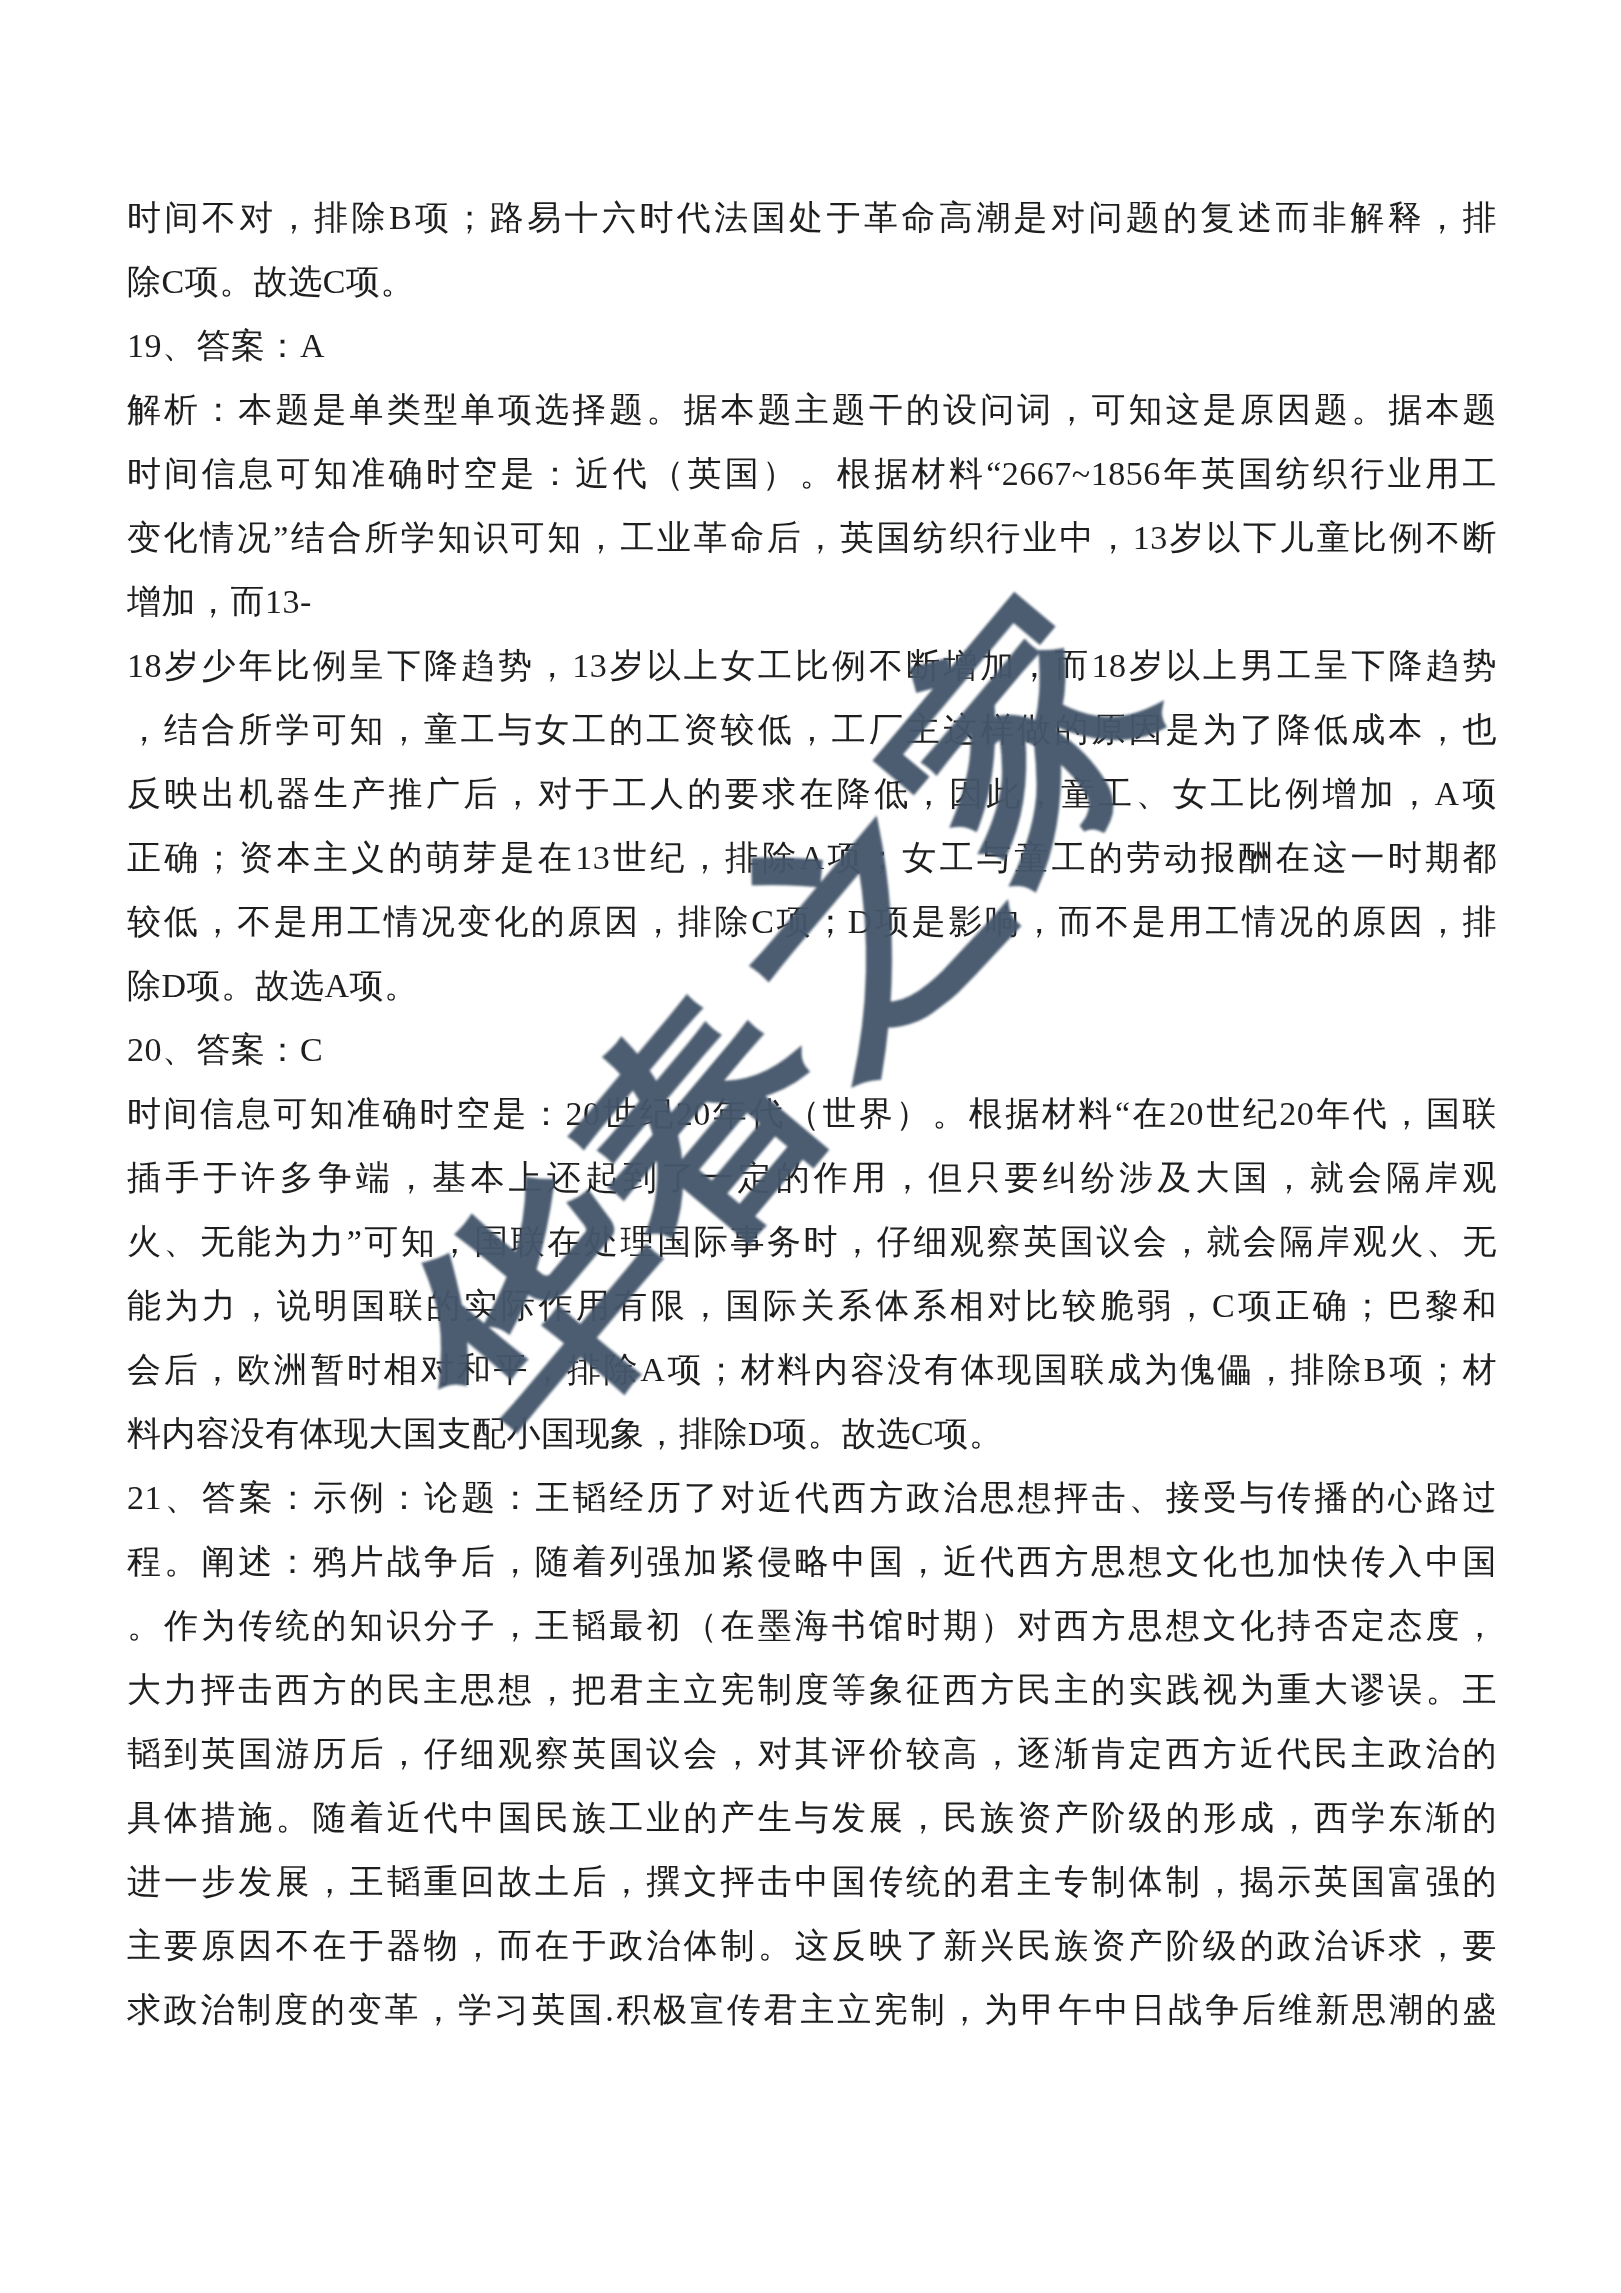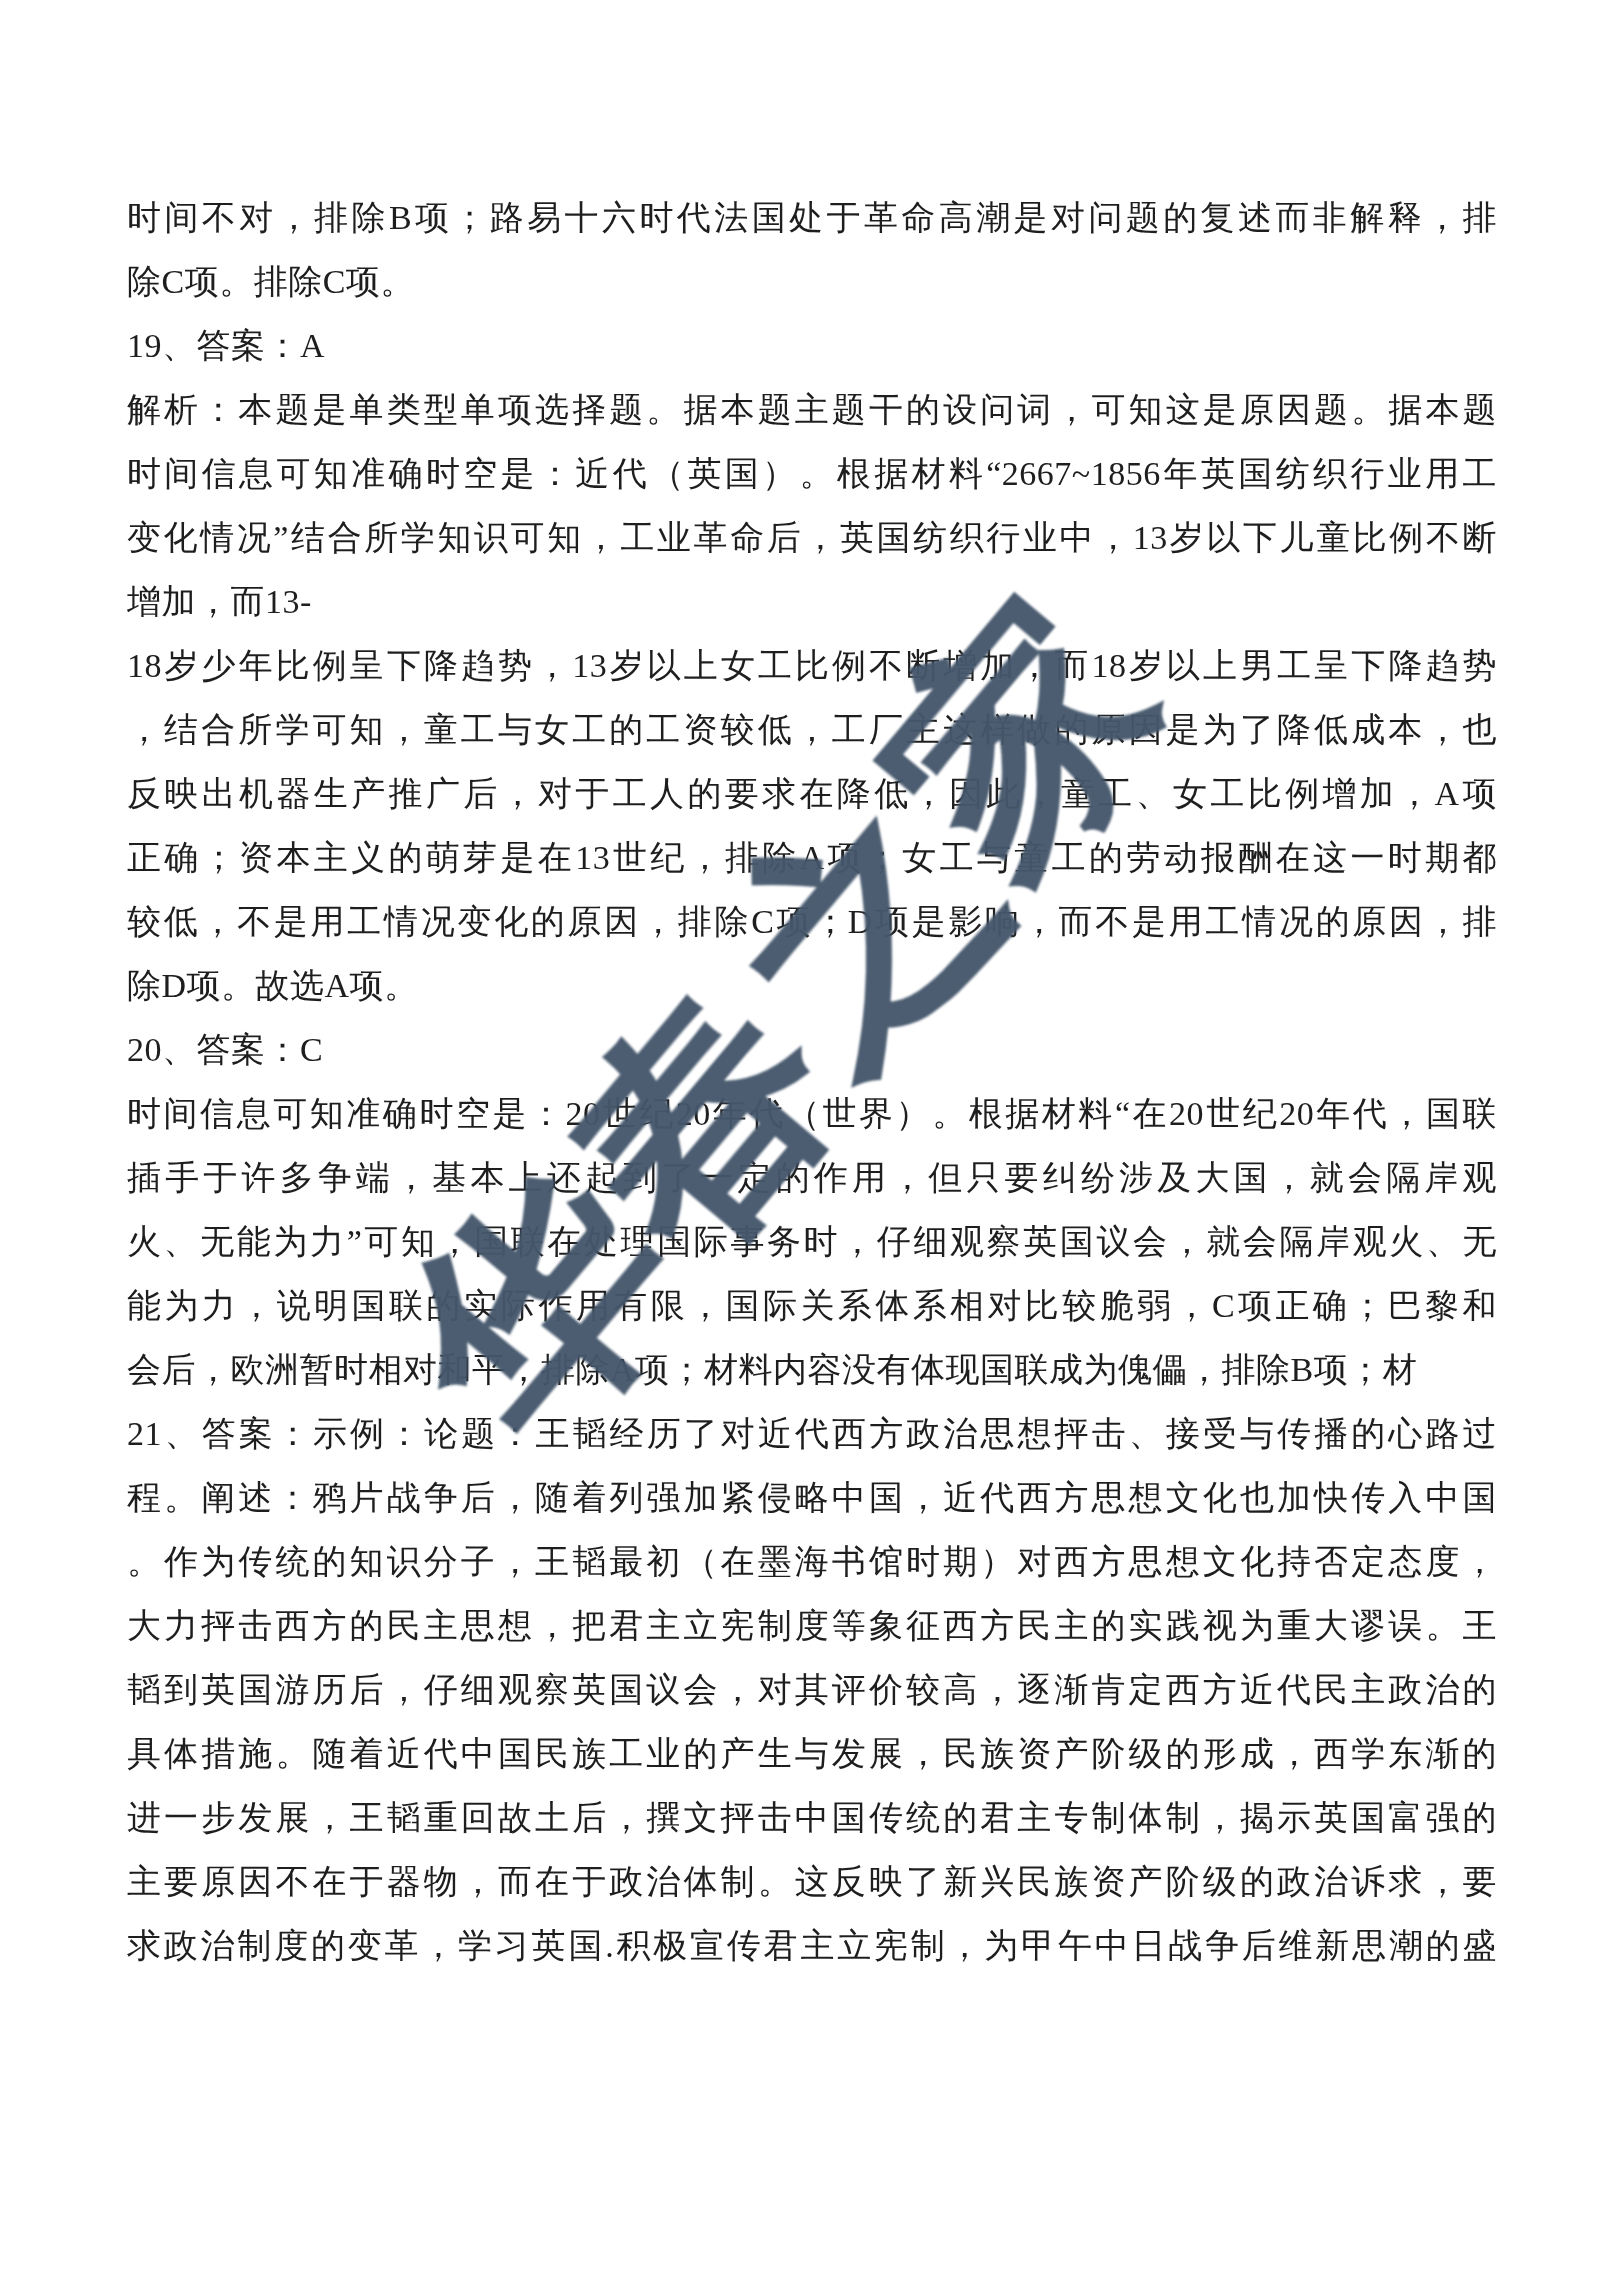--- a/index.html
+++ b/index.html
@@ -59,21 +59,21 @@
     z-index: 5;
   }
 </style>
 </head>
 <body>
 
 <div class="page" style="background: rgb(255, 255, 255);">
   <div class="doc-body" style="color: rgb(30, 30, 30);">
       <div class="para">
         <div class="line">时间不对，排除B项；路易十六时代法国处于革命高潮是对问题的复述而非解释，排</div>
-        <div class="line">除C项。排除C项。</div>
+        <div class="line">除C项。故选C项。</div>
       </div>
       <div class="para">
         <div class="line">19、答案：A</div>
       </div>
       <div class="para">
         <div class="line">解析：本题是单类型单项选择题。据本题主题干的设问词，可知这是原因题。据本题</div>
         <div class="line">时间信息可知准确时空是：近代（英国）。根据材料“2667~1856年英国纺织行业用工</div>
         <div class="line">变化情况”结合所学知识可知，工业革命后，英国纺织行业中，13岁以下儿童比例不断</div>
         <div class="line">增加，而13-</div>
       </div>
@@ -87,20 +87,21 @@
       </div>
       <div class="para">
         <div class="line">20、答案：C</div>
       </div>
       <div class="para">
         <div class="line">时间信息可知准确时空是：20世纪20年代（世界）。根据材料“在20世纪20年代，国联</div>
         <div class="line">插手于许多争端，基本上还起到了一定的作用，但只要纠纷涉及大国，就会隔岸观</div>
         <div class="line">火、无能为力”可知，国联在处理国际事务时，仔细观察英国议会，就会隔岸观火、无</div>
         <div class="line">能为力，说明国联的实际作用有限，国际关系体系相对比较脆弱，C项正确；巴黎和</div>
         <div class="line">会后，欧洲暂时相对和平，排除A项；材料内容没有体现国联成为傀儡，排除B项；材</div>
+        <div class="line">料内容没有体现大国支配小国现象，排除D项。故选C项。</div>
       </div>
       <div class="para">
         <div class="line">21、答案：示例：论题：王韬经历了对近代西方政治思想抨击、接受与传播的心路过</div>
         <div class="line">程。阐述：鸦片战争后，随着列强加紧侵略中国，近代西方思想文化也加快传入中国</div>
         <div class="line">。作为传统的知识分子，王韬最初（在墨海书馆时期）对西方思想文化持否定态度，</div>
         <div class="line">大力抨击西方的民主思想，把君主立宪制度等象征西方民主的实践视为重大谬误。王</div>
         <div class="line">韬到英国游历后，仔细观察英国议会，对其评价较高，逐渐肯定西方近代民主政治的</div>
         <div class="line">具体措施。随着近代中国民族工业的产生与发展，民族资产阶级的形成，西学东渐的</div>
         <div class="line">进一步发展，王韬重回故土后，撰文抨击中国传统的君主专制体制，揭示英国富强的</div>
         <div class="line">主要原因不在于器物，而在于政治体制。这反映了新兴民族资产阶级的政治诉求，要</div>

